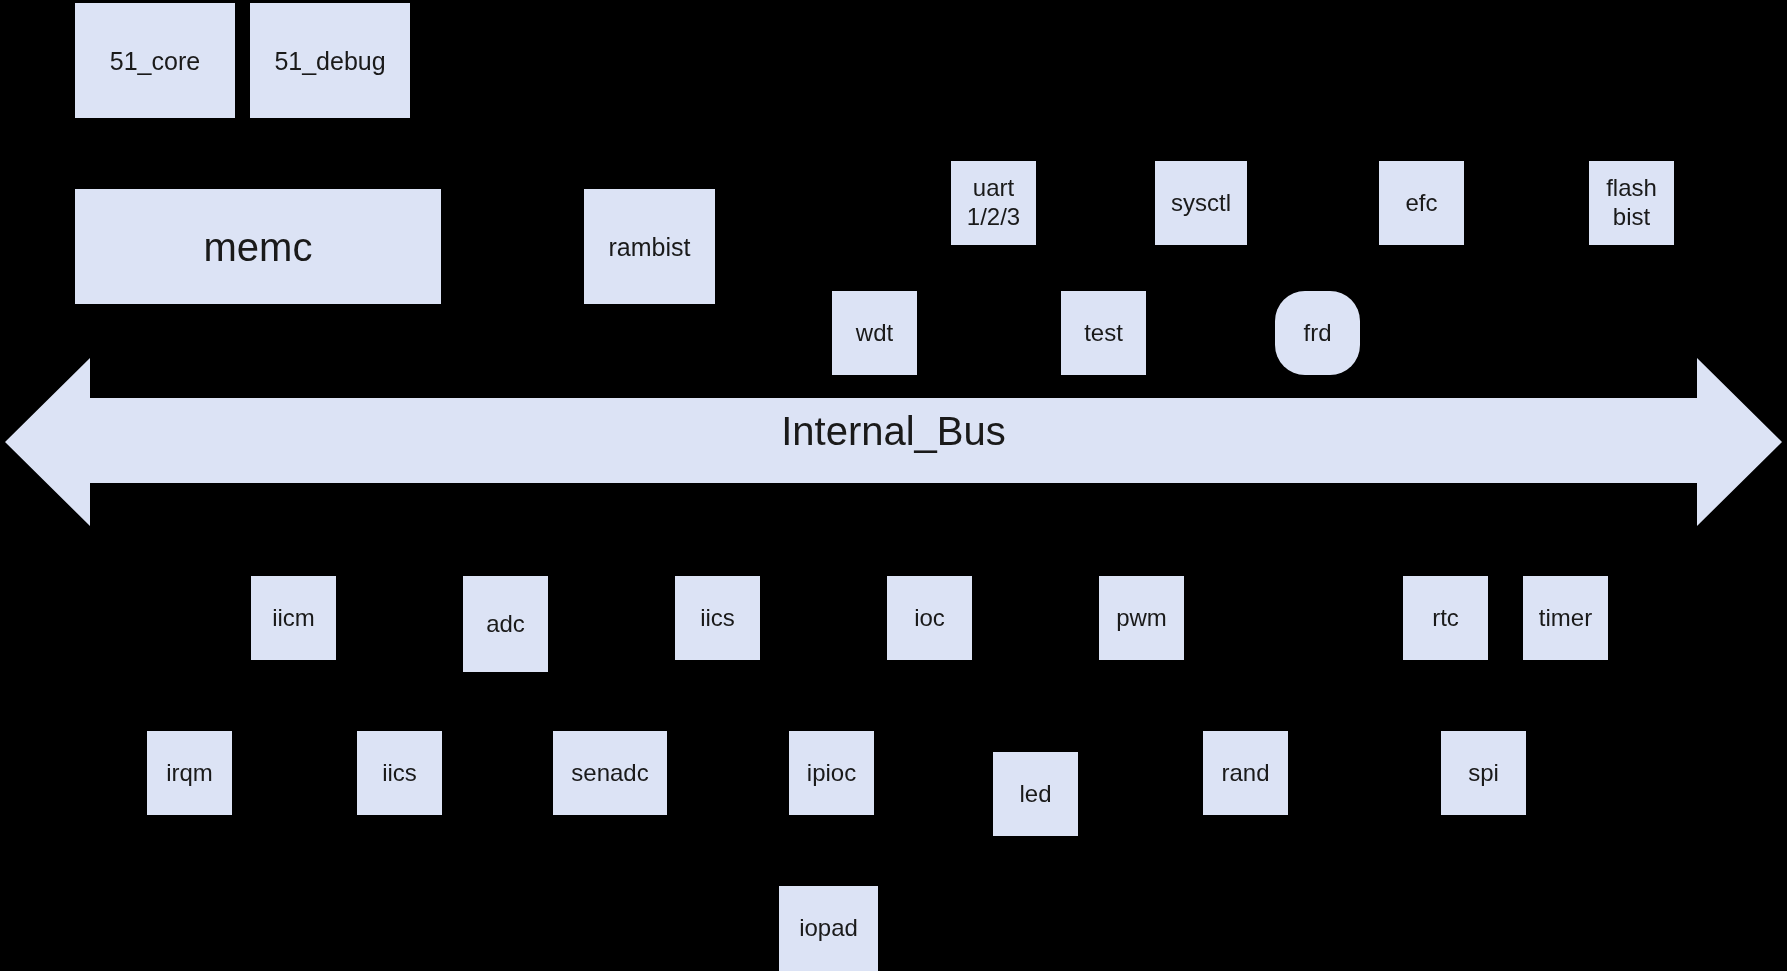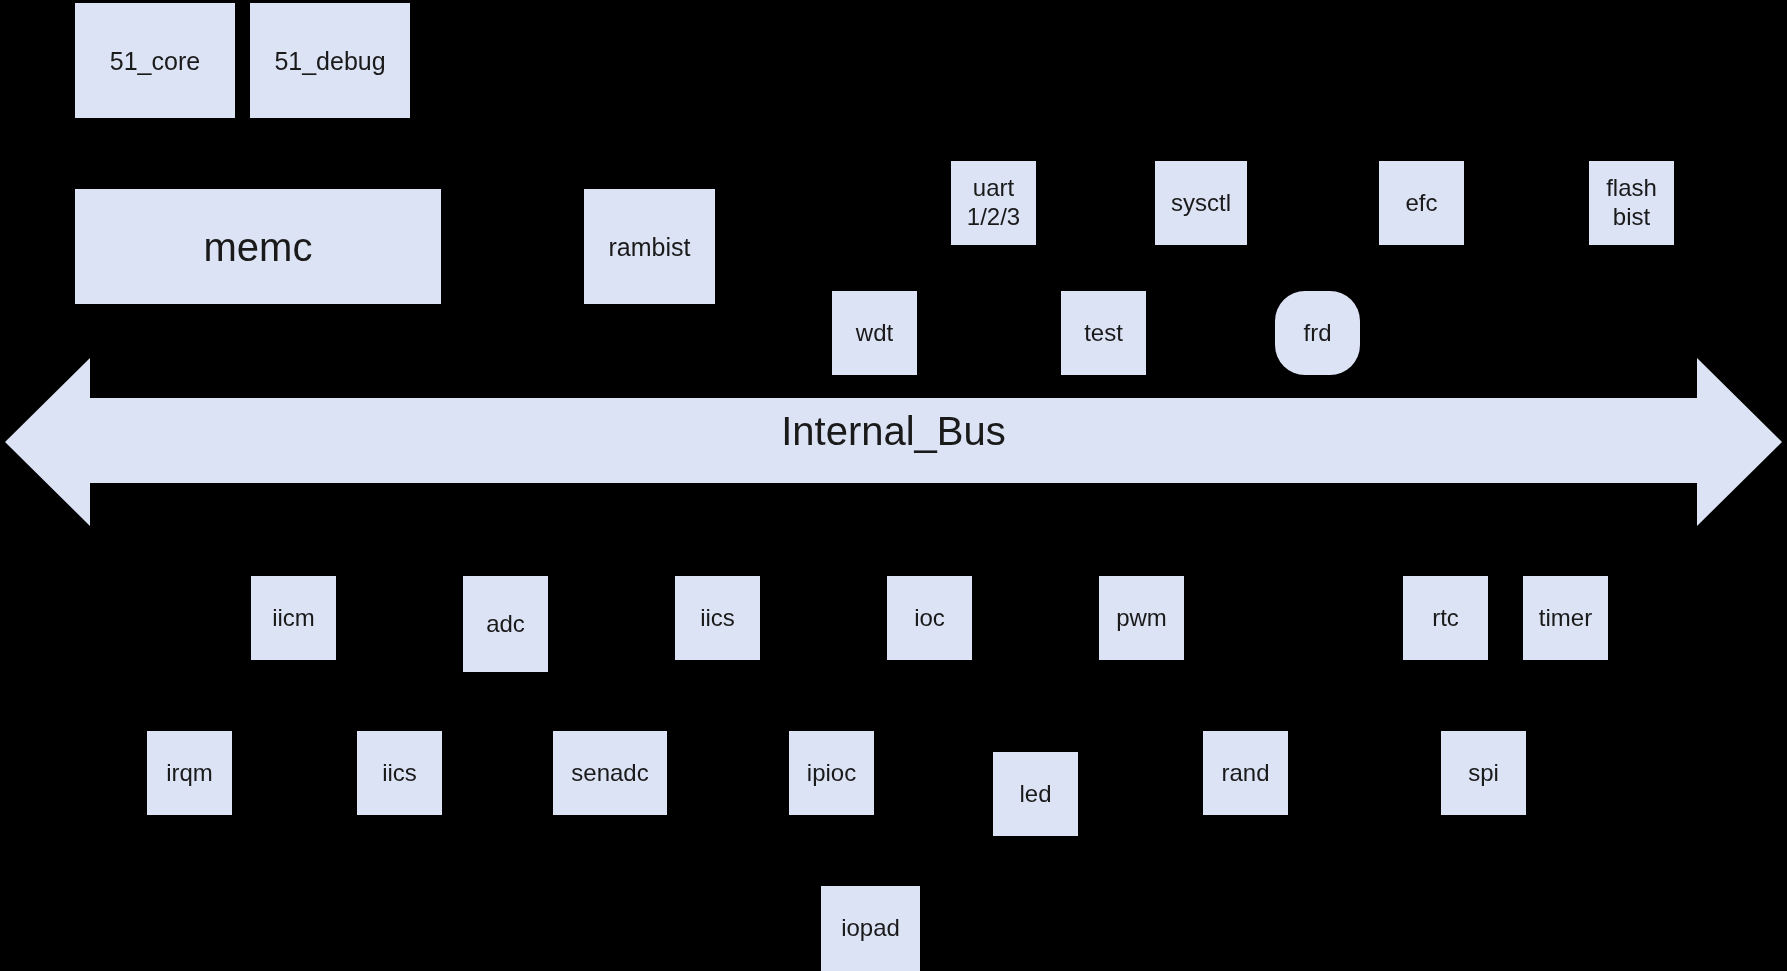--- a/index.html
+++ b/index.html
@@ -100,15 +100,15 @@
   <div class="block small" style="left:1523px; top:576px; width:85px; height:84px;">timer</div>
 
   <div class="block small" style="left:147px;  top:731px; width:85px;  height:84px;">irqm</div>
   <div class="block small" style="left:357px;  top:731px; width:85px;  height:84px;">iics</div>
   <div class="block small" style="left:553px;  top:731px; width:114px; height:84px;">senadc</div>
   <div class="block small" style="left:789px;  top:731px; width:85px;  height:84px;">ipioc</div>
   <div class="block small" style="left:993px;  top:731px; width:85px;  height:84px;margin-top:21px;">led</div>
   <div class="block small" style="left:1203px; top:731px; width:85px;  height:84px;">rand</div>
   <div class="block small" style="left:1413px; top:731px; width:85px;  height:84px;margin-left:28px;">spi</div>
 
-  <div class="block small" style="left:821px; top:886px; width:99px; height:85px;">iopad</div>
+  <div class="block small" style="left:779px; top:886px; width:99px; height:85px;">iopad</div>
 
 </div>
 
 </body></html>

